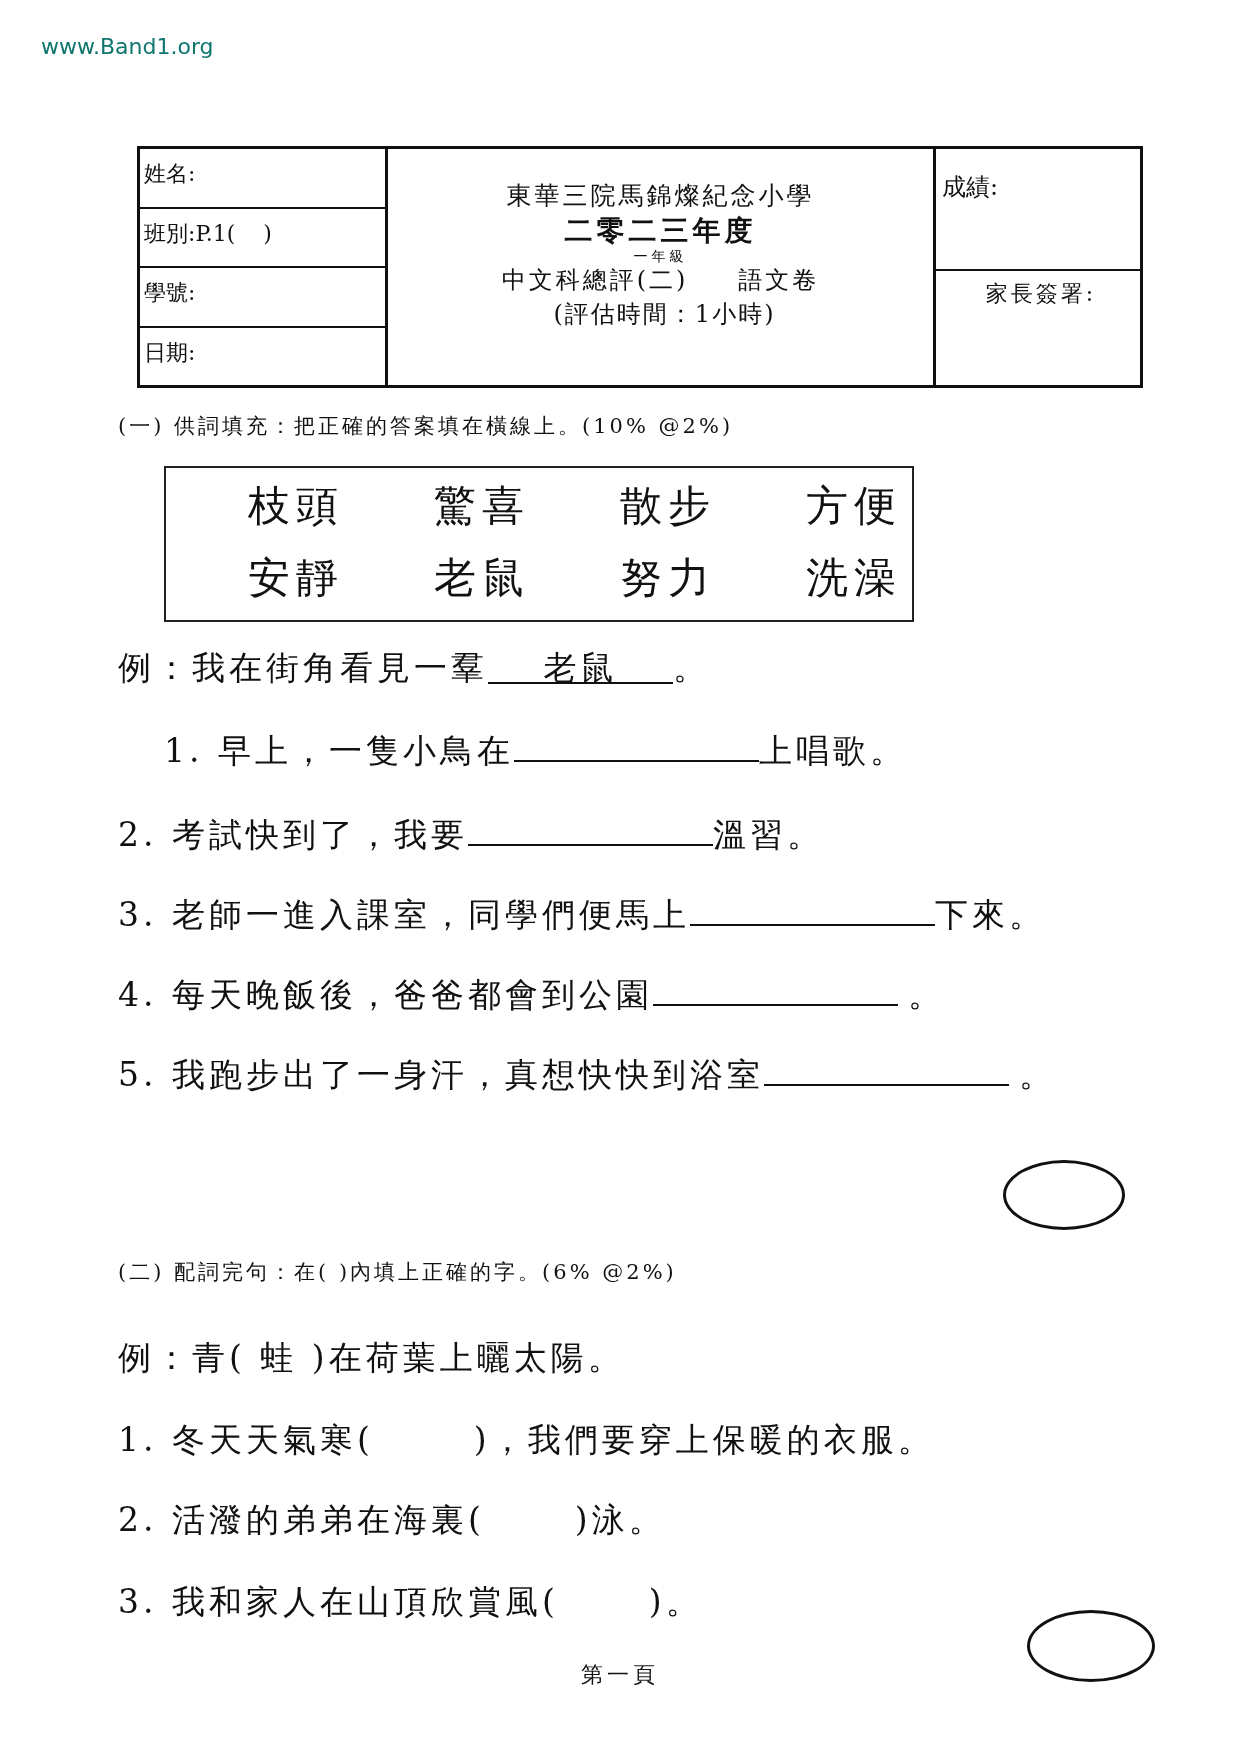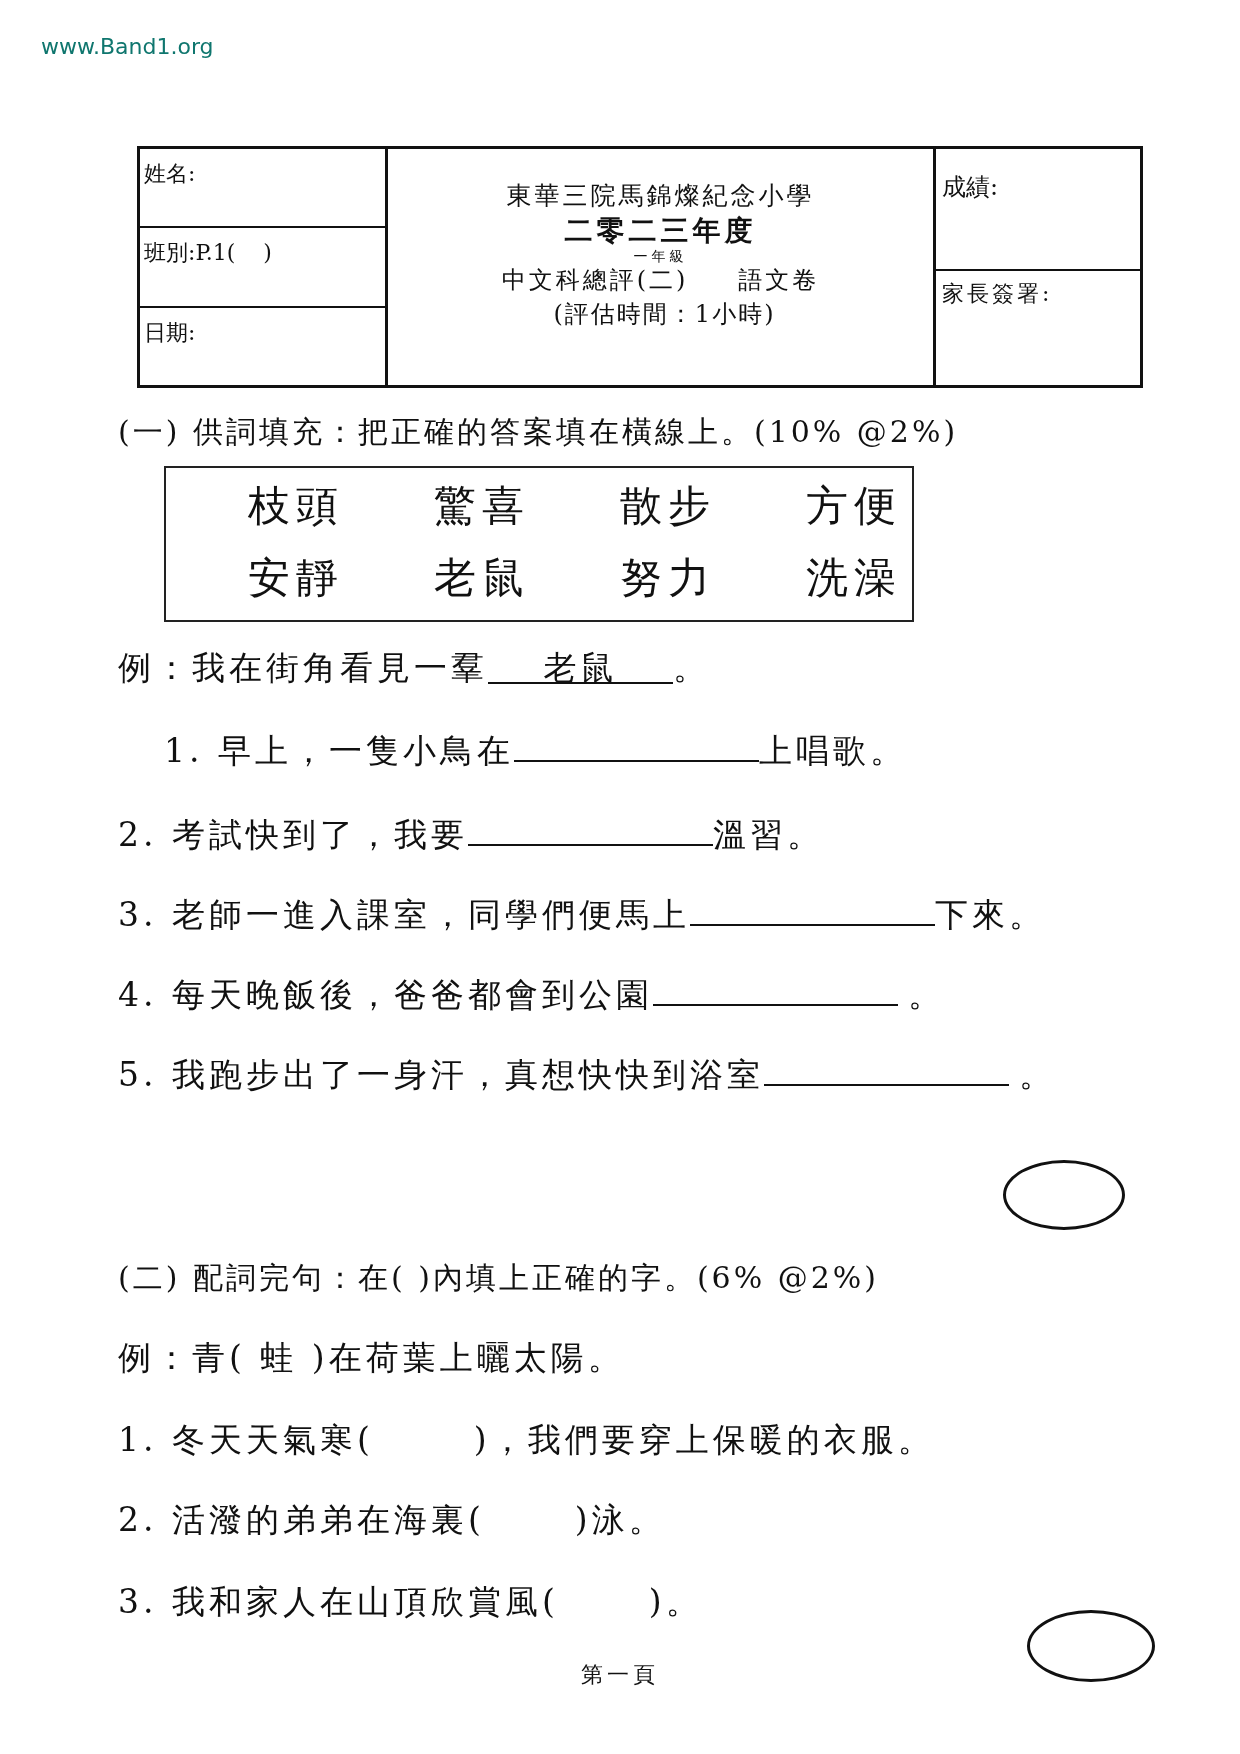--- a/index.html
+++ b/index.html
@@ -14,23 +14,23 @@
   .hcell:last-child { border-bottom: none; }
   .hcol-mid { width: 548px; border-right: 3px solid #111; box-sizing: border-box; text-align: center; padding-top: 30px; }
   .school { font-size: 25px; letter-spacing: 3px; line-height: 34px; }
   .year { font-size: 28px; letter-spacing: 4px; line-height: 36px; font-weight: bold; }
   .grade { font-size: 14px; letter-spacing: 4px; line-height: 14px; }
   .subject { font-size: 24px; letter-spacing: 3px; line-height: 34px; }
   .subject .gap { display: inline-block; width: 50px; }
   .duration { font-size: 24px; letter-spacing: 2px; line-height: 34px; padding-left: 8px; }
   .hcol-right { flex: 1; display: flex; flex-direction: column; }
   .rcell-top { height: 122px; border-bottom: 2px solid #111; font-size: 24px; padding: 22px 0 0 6px; box-sizing: border-box; }
-  .rcell-bot { flex: 1; font-size: 22px; padding: 8px 0 0 6px; box-sizing: border-box; letter-spacing: 3px; }
+  .rcell-bot { flex: 1; font-size: 22px; padding: 8px 0 0 6px; box-sizing: border-box; letter-spacing: 3px; text-align: center; }
 
-  .sec-title { position: absolute; left: 118px; font-size: 30px; letter-spacing: 3px; white-space: nowrap; }
+  .sec-title { position: absolute; left: 118px; font-size: 21px; letter-spacing: 3px; white-space: nowrap; }
   .word-box { position: absolute; left: 164px; top: 466px; width: 750px; height: 156px; border: 2px solid #222; box-sizing: border-box; }
   .word-grid { display: grid; grid-template-columns: repeat(4, 186px); row-gap: 20px; padding: 12px 0 0 82px; }
   .word { font-size: 42px; letter-spacing: 6px; line-height: 52px; }
 
   .line { position: absolute; left: 118px; font-size: 33px; letter-spacing: 4px; white-space: nowrap; line-height: 40px; }
   .blank { display: inline-block; border-bottom: 2px solid #111; height: 34px; vertical-align: baseline; }
   .blank-ex { width: 185px; text-align: center; }
   .blank-w { width: 245px; }
   .paren-gap { display: inline-block; }
   .oval { position: absolute; border: 3px solid #111; border-radius: 50%; box-sizing: border-box; }
@@ -38,20 +38,21 @@
 </style>
 </head>
 <body>
 
 <div class="watermark">www.Band1.org</div>
 
 <div class="header-table">
   <div class="hcol-left">
     <div class="hcell">姓名:</div>
     <div class="hcell" style="white-space:pre;">班別:P.1(    )</div>
+    <div class="hcell">學號:</div>
     <div class="hcell">日期:</div>
   </div>
   <div class="hcol-mid">
     <div class="school">東華三院馬錦燦紀念小學</div>
     <div class="year">二零二三年度</div>
     <div class="grade">一年級</div>
     <div class="subject">
       <span>中文科總評(二)</span><span class="gap"></span><span>語文卷</span>
     </div>
     <div class="duration">(評估時間：1小時)</div>

